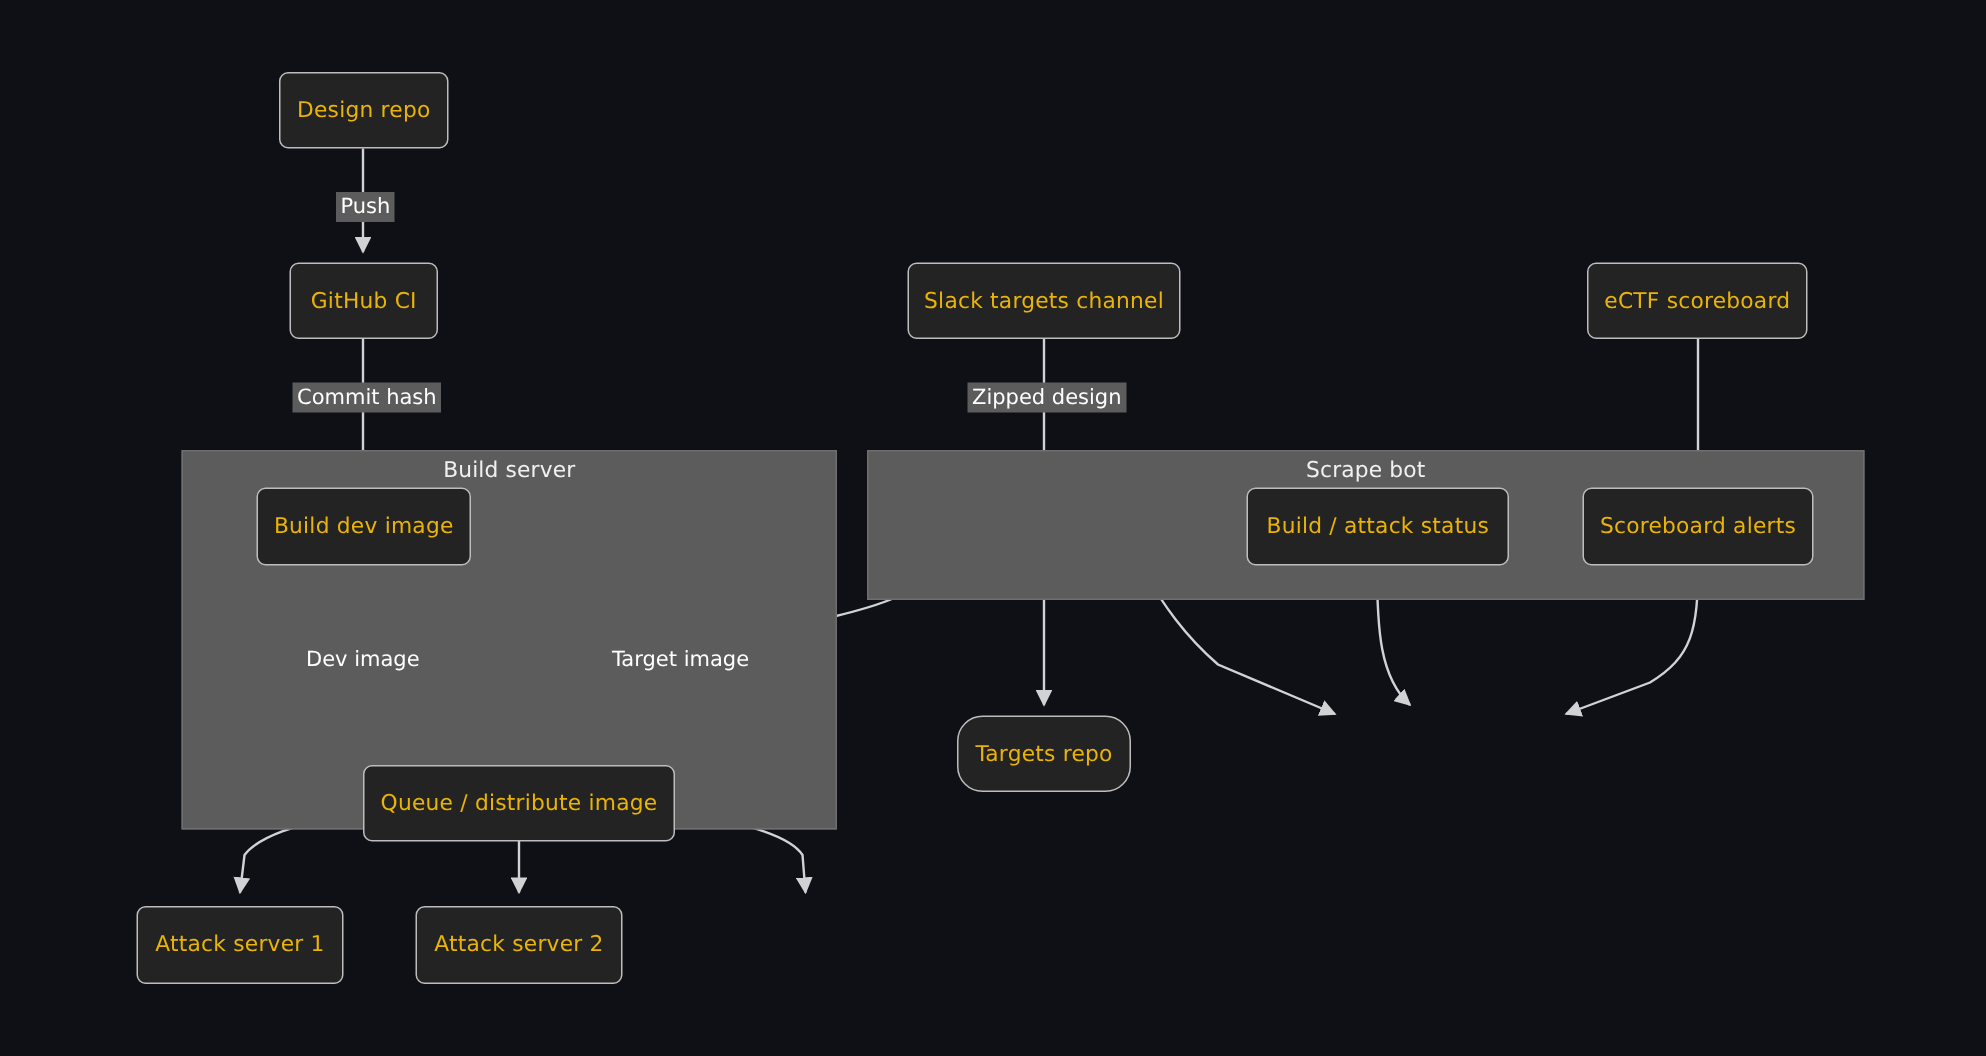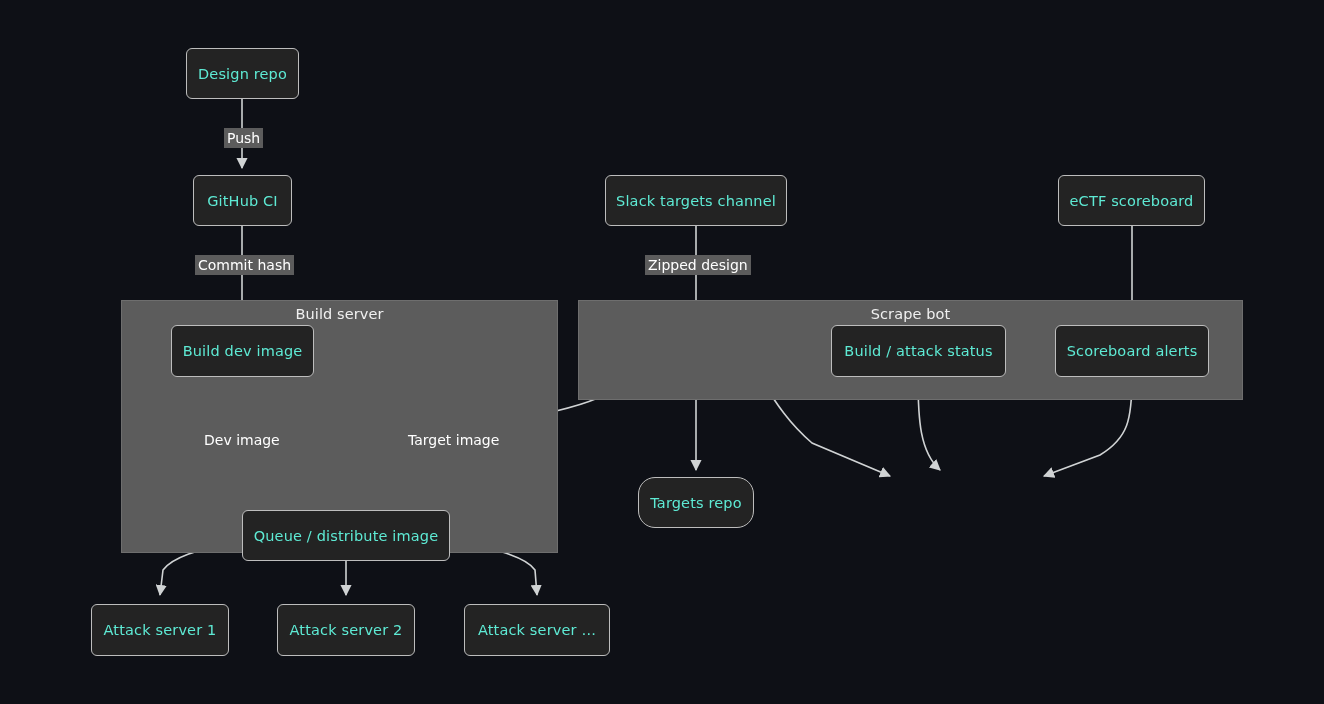--- a/index.html
+++ b/index.html
@@ -48,21 +48,21 @@
   }
   .node {
     position: absolute;
     background: #232323;
     border: 1px solid #bdbdbd;
     border-radius: 6px;
     box-sizing: border-box;
     display: flex;
     align-items: center;
     justify-content: center;
-    color: #5eead4;
+    color: #eab308;
     font-size: 14.5px;
     letter-spacing: .15px;
     white-space: nowrap;
     z-index: 3;
   }
   .edge-label {
     position: absolute;
     background: #5c5c5c;
     color: #ffffff;
     font-size: 14px;
@@ -145,23 +145,20 @@
     </div>
 
   <div class="node" style="left:91px; top:604px; width:138px; height:52px;">
       <span>Attack server 1</span>
     </div>
 
   <div class="node" style="left:277px; top:604px; width:138px; height:52px;">
       <span>Attack server 2</span>
     </div>
 
-  <div class="node" style="left:464px; top:604px; width:146px; height:52px;">
-      <span>Attack server …</span>
-    </div>
 
   <div class="node" style="left:605px; top:175px; width:182px; height:51px;">
       <span>Slack targets channel</span>
     </div>
 
 
   <div class="node" style="left:638px; top:477px; width:116px; height:51px;border-radius:17px;">
       <span>Targets repo</span>
     </div>
 

